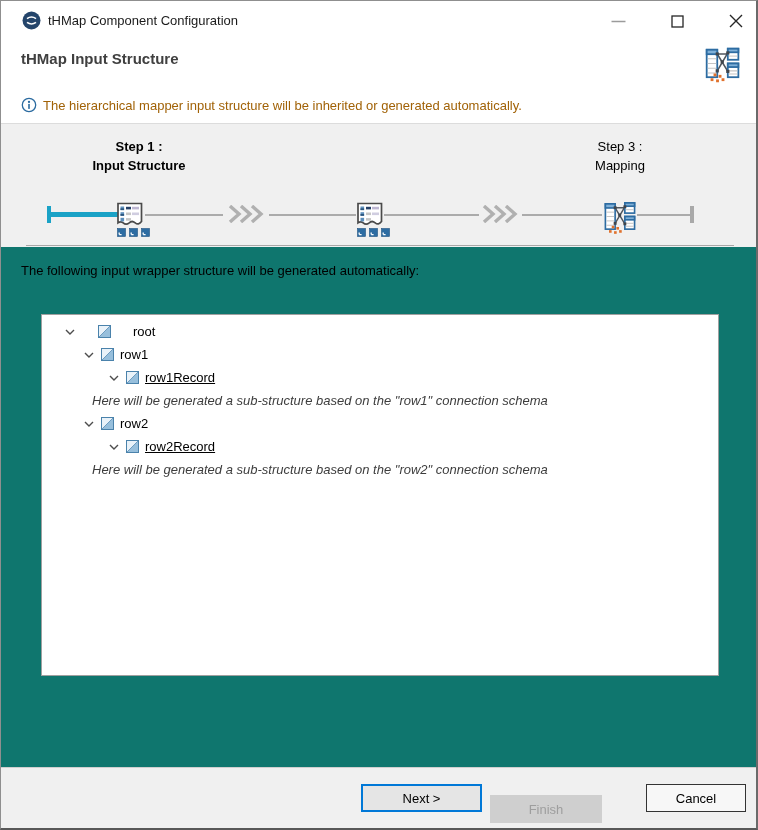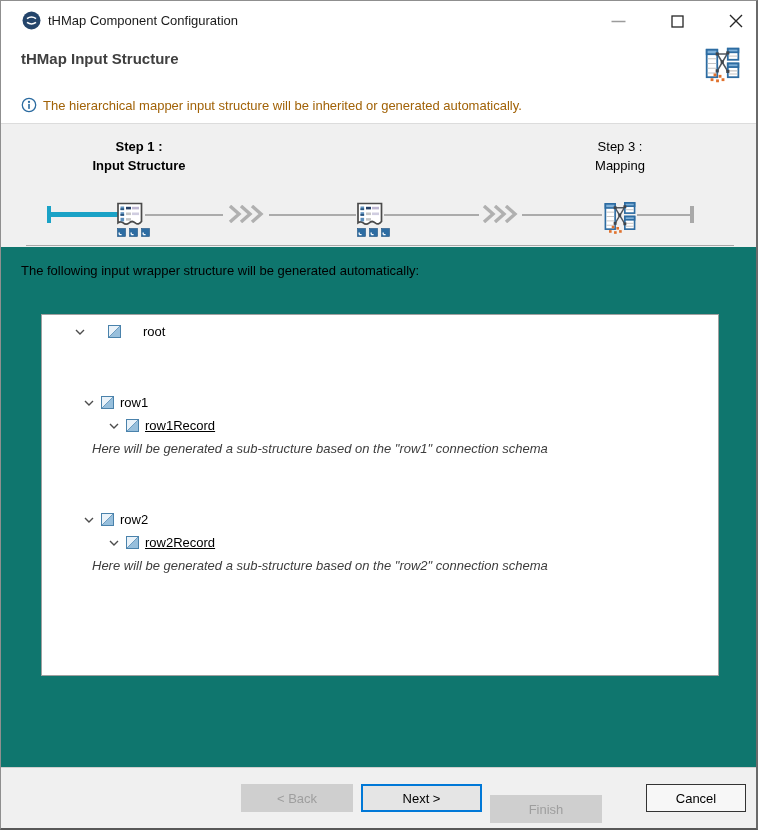--- a/index.html
+++ b/index.html
@@ -53,21 +53,21 @@
   
   .content-area { position:absolute; left:0; top:246px; width:100%; height:520px; background:#0f766e; }
   .content-desc { position:absolute; left:20px; top:16px; font-size:13px; color:#000; }
   .tree-panel {
     position:absolute; left:40px; top:67px; width:678px; height:362px;
     background:#ffffff; border:1px solid #a0a0a0; padding-top:5px; overflow:hidden;
   }
   .tree-row { height:23px; display:flex; align-items:center; font-size:13px; color:#000; }
   .tree-row .tchev { width:10px; height:6px; margin-right:7px; flex:none; }
   .tree-row .eicon { width:13px; height:13px; margin-right:6px; flex:none; }
-  .lv0 { padding-left:33px;gap:16px; } .lv1 { padding-left:42px;margin-top:48px; } .lv2 { padding-left:67px;text-decoration:underline; }
+  .lv0 { padding-left:23px;gap:16px; } .lv1 { padding-left:42px; } .lv2 { padding-left:67px;text-decoration:underline; }
   .note-row { padding-left:50px; font-style:italic; color:#3d3d3d; }
   
   .button-bar { position:absolute; left:0; top:766px; width:100%; height:62px; background:#f0f0f0; border-top:1px solid #cfcfcf; }
   .dlg-btn { position:absolute; top:16px; height:28px; font-size:13px; font-family:inherit; text-align:center; cursor:default; }
   .btn-back   { left:240px; width:112px; background:#cfcfcf; color:#9e9e9e; border:1px solid #cfcfcf; }
   .btn-next   { left:360px; width:121px; background:#e5e5e5; color:#000; border:2px solid #0078d7; }
   .btn-finish { left:489px; width:112px; background:#cfcfcf; color:#9e9e9e; border:1px solid #cfcfcf;margin-top:11px; }
   .btn-cancel { left:645px; width:100px; background:#f7f7f7; color:#000; border:1px solid #333333; }
 </style>
 </head>
@@ -293,19 +293,18 @@
       </div>
 
       <div class="tree-row note-row">
         <span>Here will be generated a sub-structure based on the "row2" connection schema</span>
       </div>
 
     </div>
   </div>
 
   <div class="button-bar">
-    <button class="dlg-btn btn-back" disabled="">&lt; Back</button>
     <button class="dlg-btn btn-next">Next &gt;</button>
     <button class="dlg-btn btn-finish" disabled="">Finish</button>
     <button class="dlg-btn btn-cancel">Cancel</button>
   </div>
 
 </div>
 
 </body></html>

